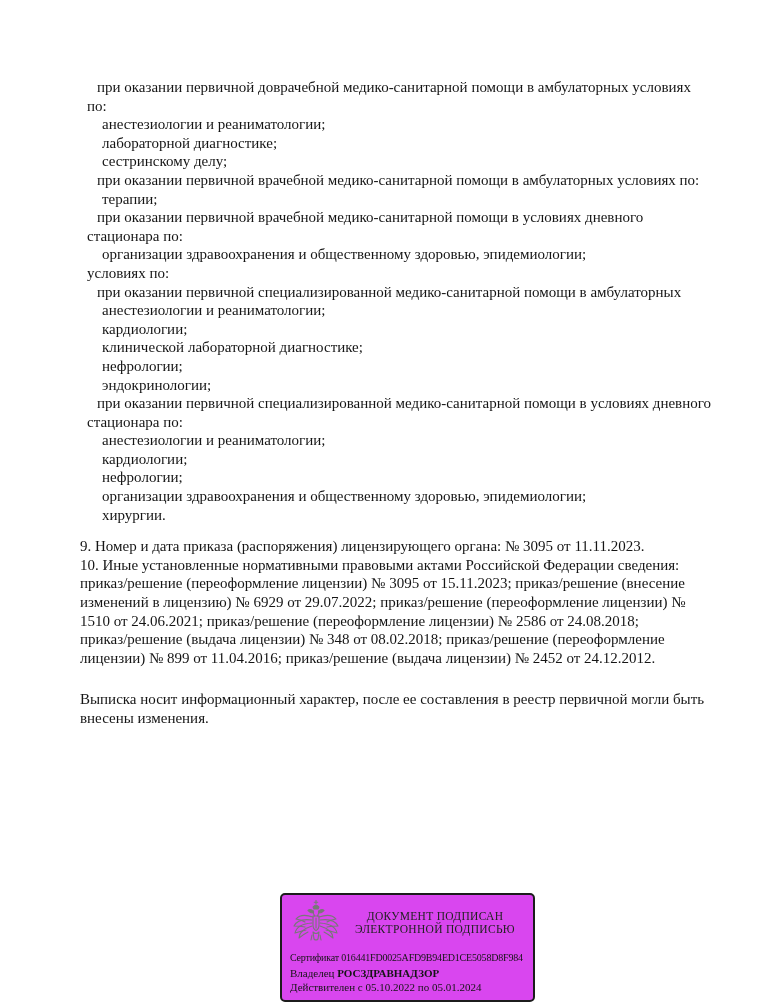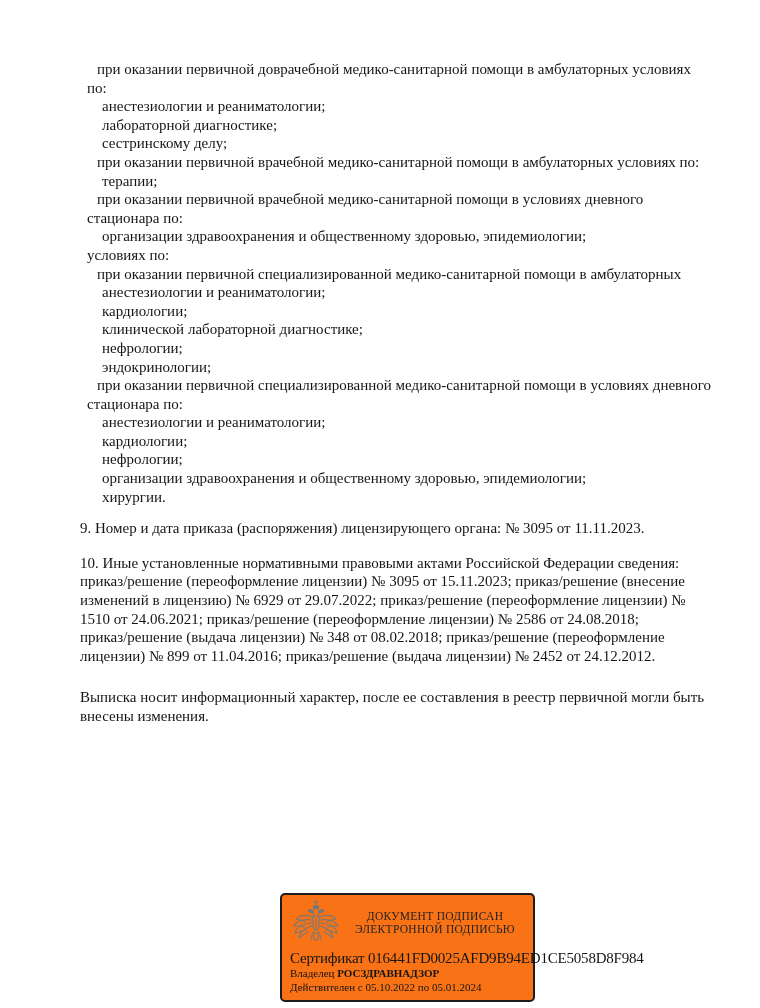--- a/index.html
+++ b/index.html
@@ -7,42 +7,42 @@
   body {
     position:relative;
     background:#ffffff;
     font-family:"Liberation Serif","DejaVu Serif",serif;
     color:#151515;
     overflow:hidden;
   }
   .doc {
     position:absolute;
     left:80px;
-    top:60px;
+    top:78px;
     width:640px;
     font-size:15px;
     line-height:18.6px;
   }
   .line { white-space:nowrap; }
   .l1 { padding-left:7px; }
   .l2 { padding-left:17px; }
   .l3 { padding-left:22px; }
   .para9  { margin-top:13px; }
-  .para10 { margin-top:16px; }
+  .para10 { }
   .note   { margin-top:23px; }
 
   .stamp {
     position:absolute;
     left:280px;
     top:893px;
     width:255px;
     height:109px;
     border:2px solid #1c1c1c;
     border-radius:5px;
-    background:#f97316;
+    background:#d946ef;
   }
   .stamp-top {
     display:flex;
     align-items:center;
     height:52px;
     padding:4px 6px 0 7px;
   }
   .emblem { width:54px; height:48px; flex:none; }
   .stamp-title {
     flex:1;
@@ -52,21 +52,21 @@
     letter-spacing:0.3px;
     color:#222222;
   }
   .stamp-info {
     padding:4px 8px 0 8px;
     font-size:11px;
     line-height:14.5px;
     white-space:nowrap;
     color:#151515;
   }
-  .cert-line { font-size:15px; letter-spacing:-0.2px; }
+  .cert-line { font-size:10px; letter-spacing:-0.2px; }
   .owner-value { font-weight:bold; }
 </style>
 </head>
 <body>
 
 <div class="doc">
   <div>
     <div class="line l2">при оказании первичной доврачебной медико-санитарной помощи в амбулаторных условиях</div>
     <div class="line l1">по:</div>
     <div class="line l3">анестезиологии и реаниматологии;</div>

